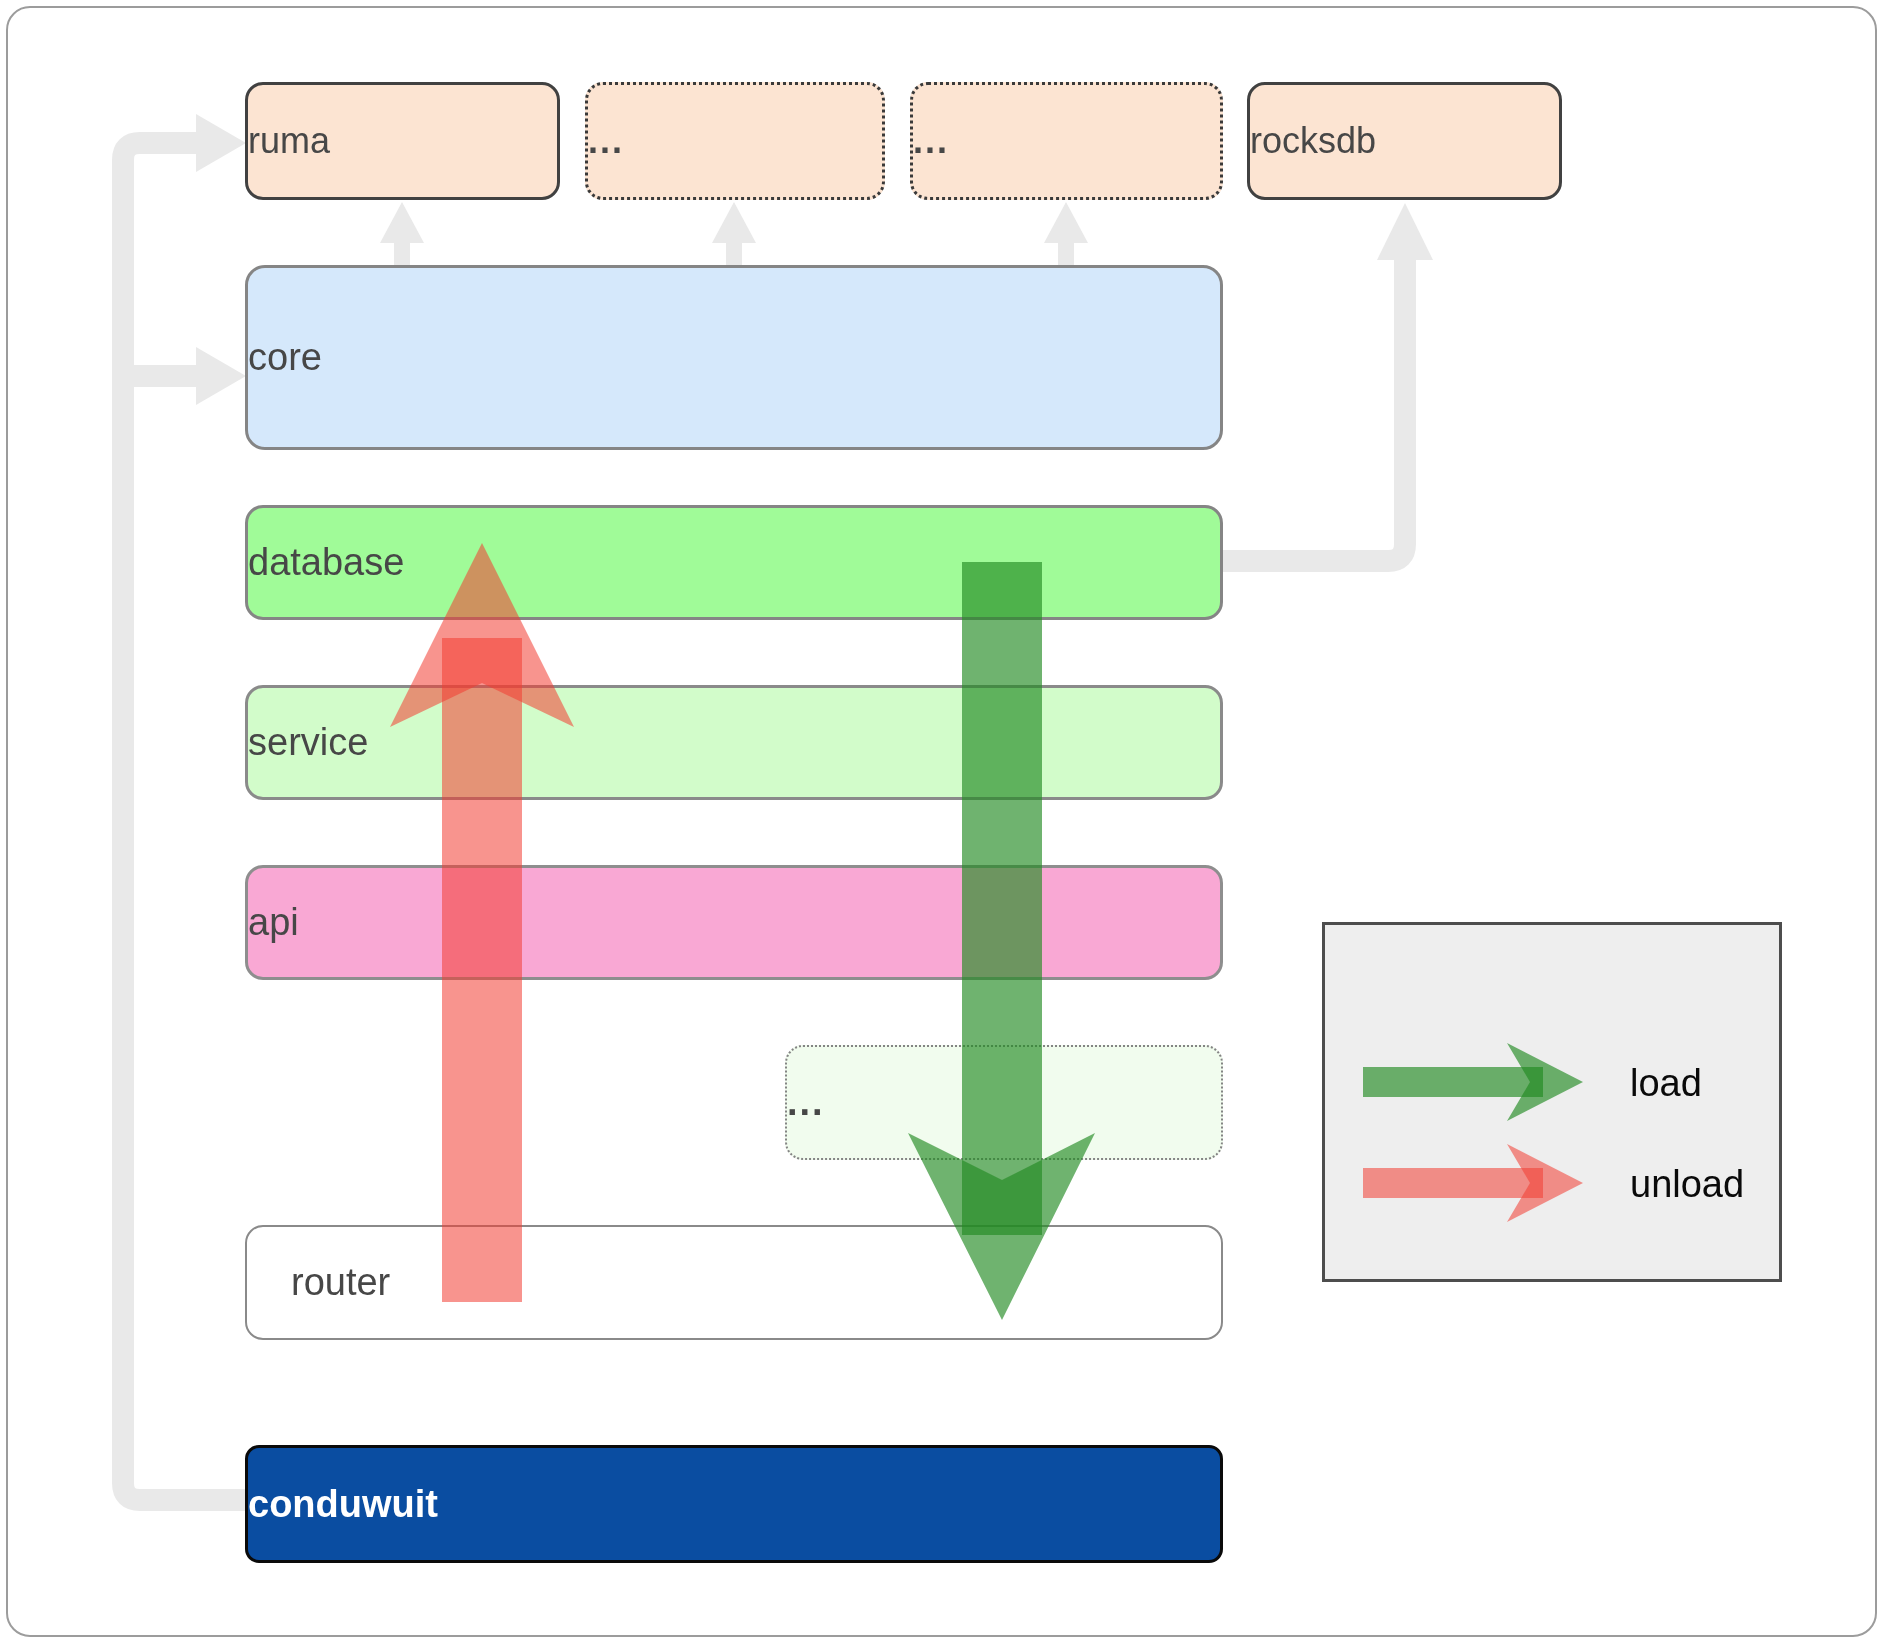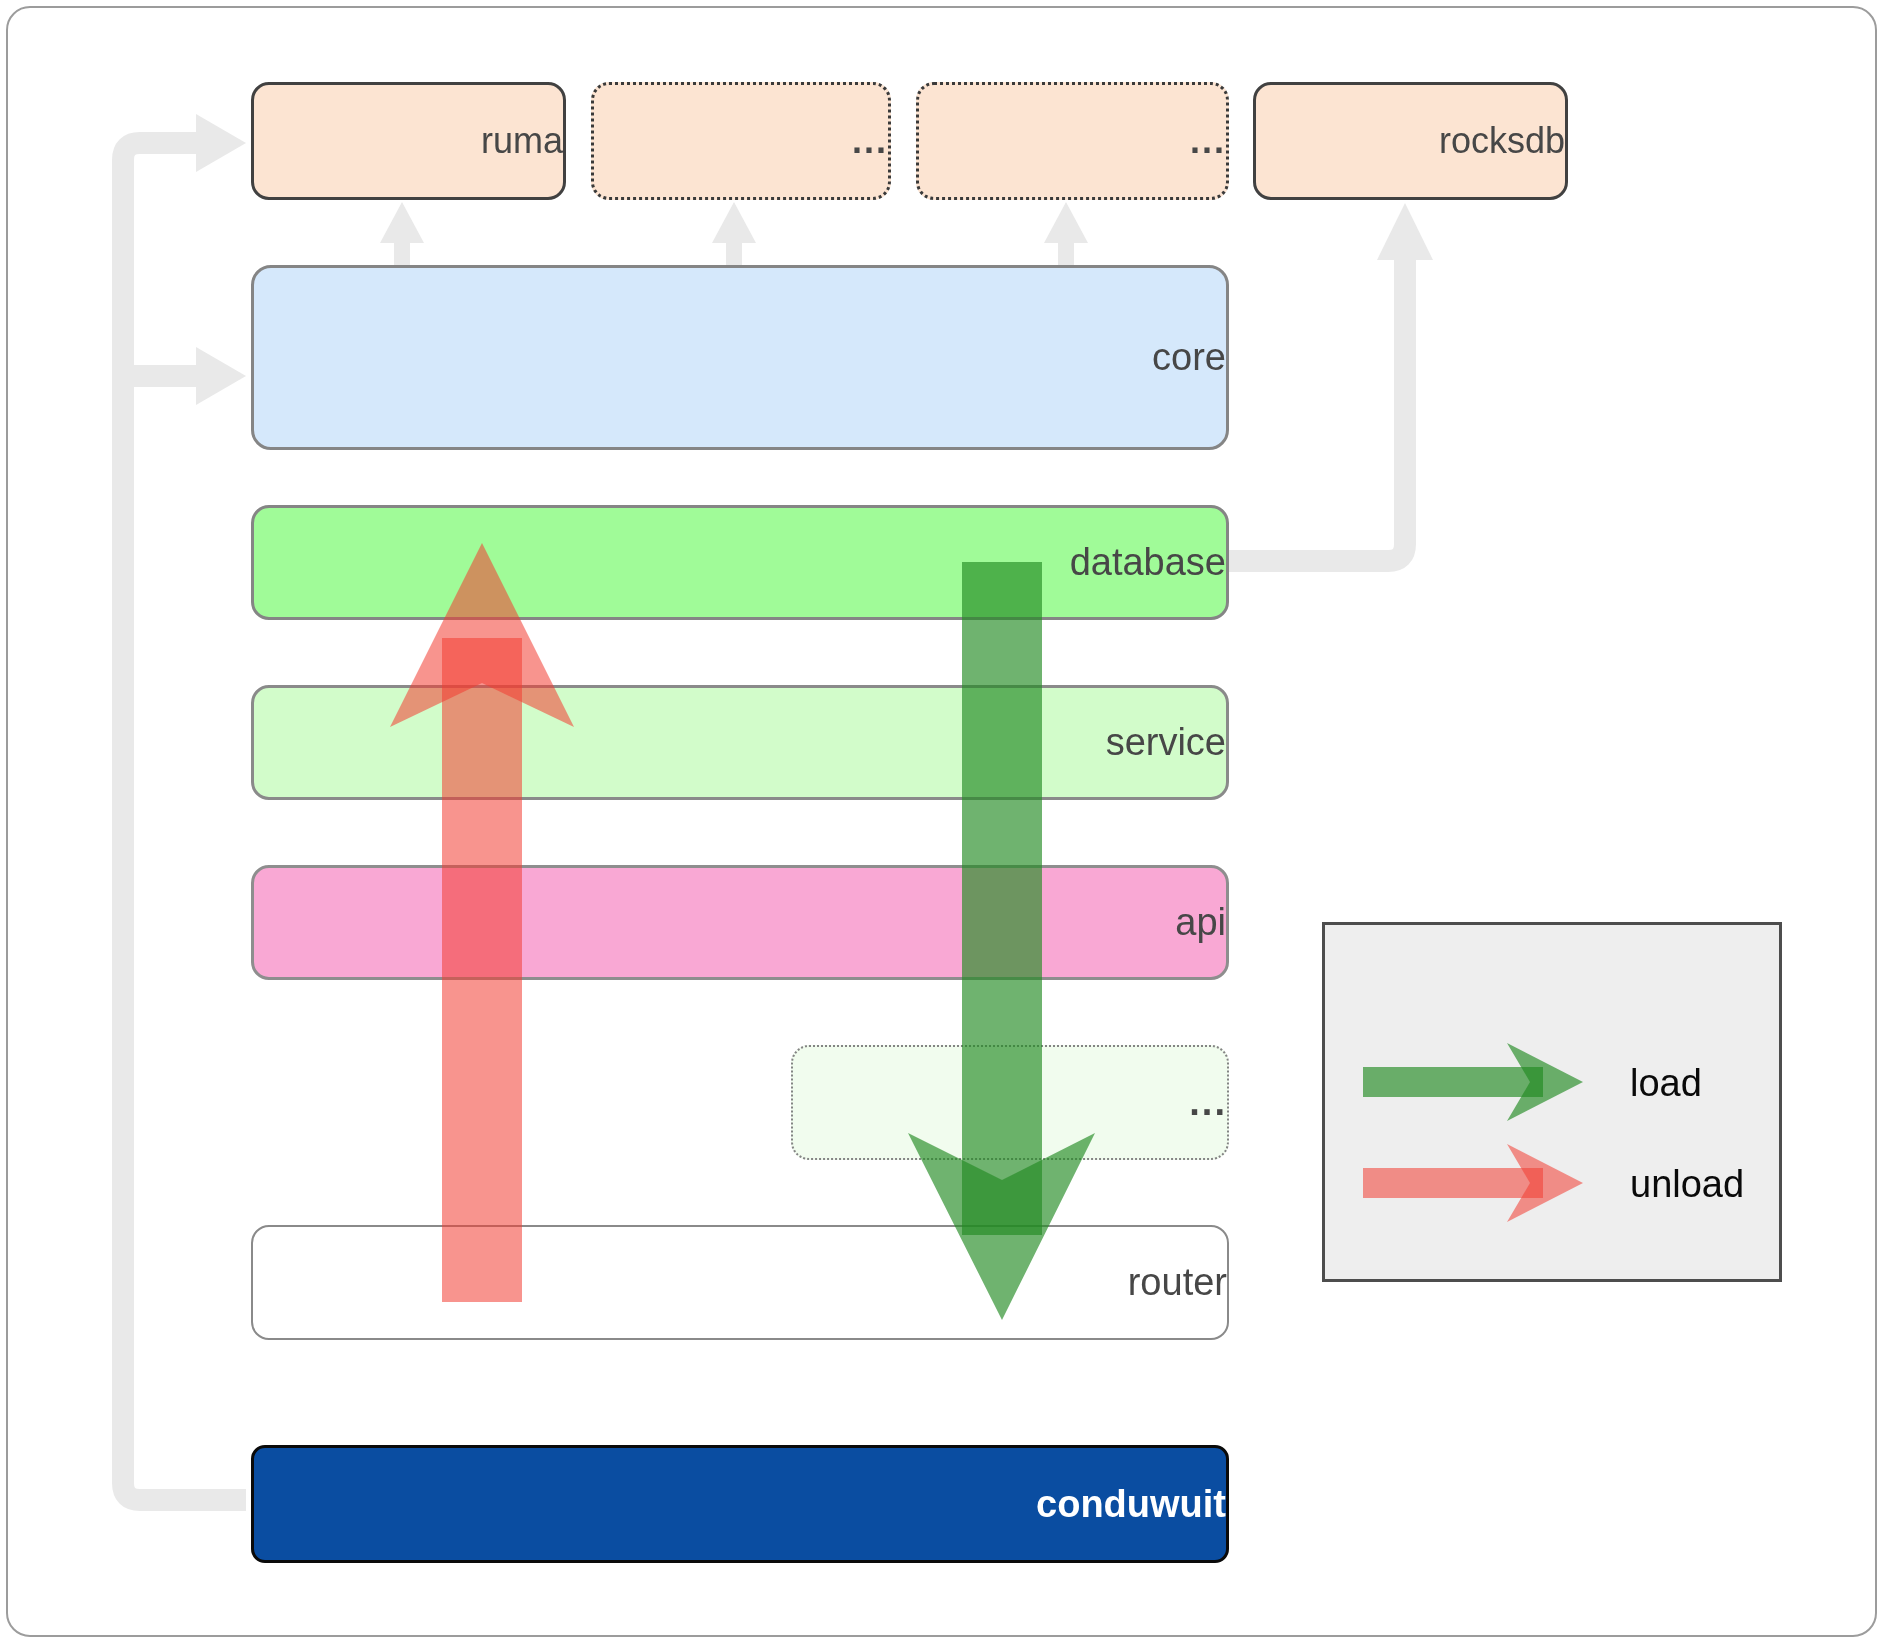--- a/index.html
+++ b/index.html
@@ -4,22 +4,22 @@
 <style>
   html,body{margin:0;padding:0;background:#ffffff;}
   body{width:1883px;height:1643px;position:relative;overflow:hidden;
        font-family:"Liberation Sans","DejaVu Sans",sans-serif;}
   .frame{position:absolute;left:6px;top:6px;width:1867px;height:1627px;
          border:2px solid #9c9c9c;border-radius:24px;}
   .stage{position:absolute;inset:0;}
   svg.layer{position:absolute;left:0;top:0;width:1883px;height:1643px;pointer-events:none;}
   #connector-layer{z-index:1;}
   #arrow-layer{z-index:3;}
-  .box{position:absolute;display:flex;align-items:center;justify-content:flex-end;
-       box-sizing:border-box;z-index:2;color:#474747;font-size:38px;margin-left:6px;}
+  .box{position:absolute;display:flex;align-items:center;justify-content:flex-start;
+       box-sizing:border-box;z-index:2;color:#474747;font-size:38px;}
   .box span{display:block;}
   
   .b-peach{background:#fce4d2;border:3px solid #414141;border-radius:18px;font-size:36px;}
   .b-peach-dotted{background:#fce4d2;border:3px dotted #3a3a3a;border-radius:18px;
                   font-size:36px;font-weight:bold;letter-spacing:2px;}
   .b-ruma{left:245px;top:82px;width:315px;height:118px;}
   .b-dots1{left:585px;top:82px;width:300px;height:118px;}
   .b-dots2{left:910px;top:82px;width:313px;height:118px;}
   .b-rocksdb{left:1247px;top:82px;width:315px;height:118px;}
   
@@ -29,21 +29,21 @@
           border:3px solid #858585;border-radius:18px;}
   .b-service{left:245px;top:685px;width:978px;height:115px;background:#d2fcca;
           border:3px solid #8a8a8a;border-radius:18px;}
   .b-api{left:245px;top:865px;width:978px;height:115px;background:#f9a8d4;
           border:3px solid #8e8e8e;border-radius:18px;}
   .b-admin{left:245px;top:1045px;width:440px;height:115px;background:#ebfae6;
           border:2px solid #8e8e8e;border-radius:18px;}
   .b-dots3{left:785px;top:1045px;width:438px;height:115px;background:#f1fcee;
           border:2px dotted #848484;border-radius:18px;font-weight:bold;letter-spacing:2px;}
   .b-router{left:245px;top:1225px;width:978px;height:115px;background:#ffffff;
-          border:2px solid #8a8a8a;border-radius:18px;}
+          border:2px solid #8a8a8a;border-radius:18px;padding-left:44px;}
   .b-conduwuit{left:245px;top:1445px;width:978px;height:118px;background:#0a4da1;
           border:3px solid #0a0a0a;border-radius:14px;color:#ffffff;font-weight:bold;}
   
   .legend{position:absolute;left:1322px;top:922px;width:460px;height:360px;
           background:#eeeeee;border:3px solid #4d4d4d;box-sizing:border-box;z-index:2;}
   .legend-title{position:absolute;left:0;top:40px;width:100%;text-align:center;
           color:#050505;font-size:42px;}
   .legend-label{position:absolute;left:305px;color:#0a0a0a;font-size:38px;}
   .legend-label.load{top:137px;}
   .legend-label.unload{top:238px;}

